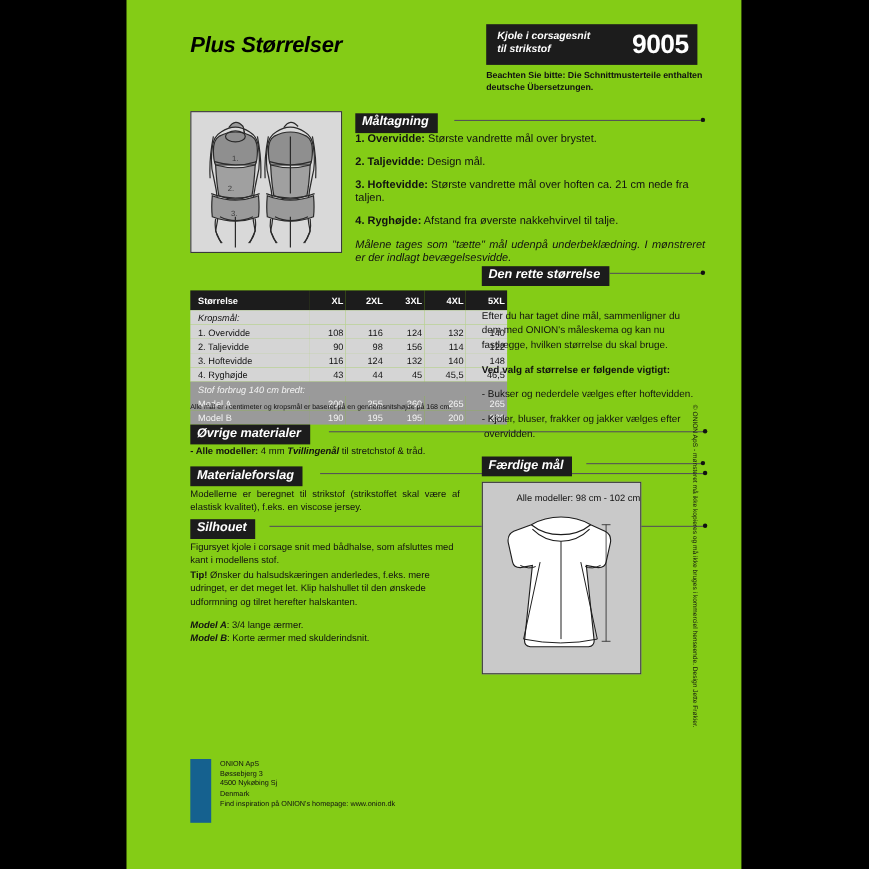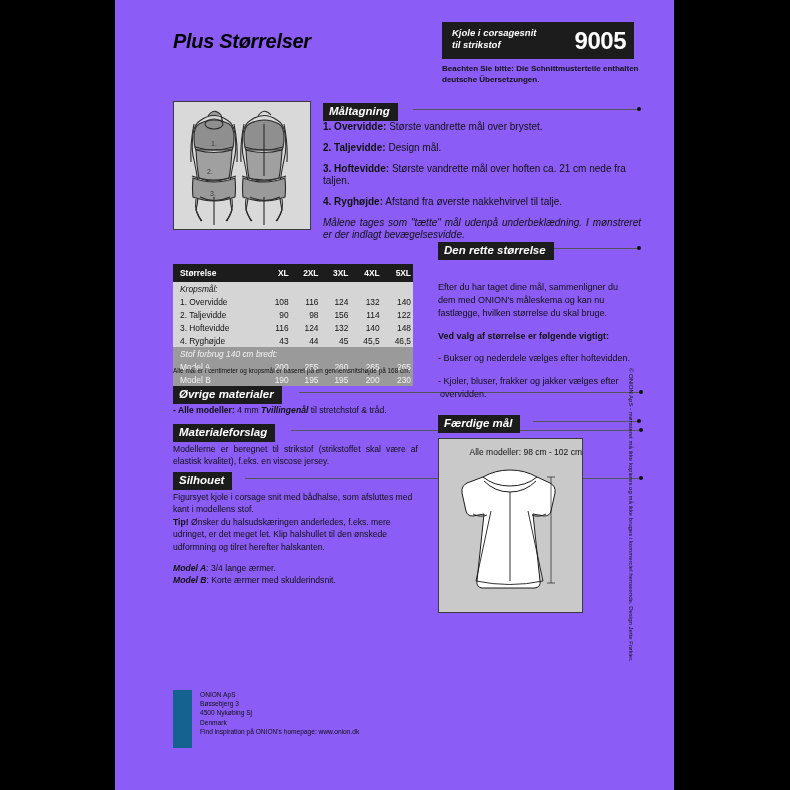--- a/index.html
+++ b/index.html
@@ -4,21 +4,21 @@
 <style>
   html,body{margin:0;padding:0;}
   body{
     width:790px;height:790px;
     background:#000;
     font-family:"Liberation Sans", sans-serif;
     overflow:hidden;
   }
   .page{
     position:absolute;left:115px;top:0;width:559px;height:790px;
-    background:#8b5cf6;
+    background:#84cc16;
   }
   
   .hdr-title{
     position:absolute;left:58px;top:30px;
     font-size:20px;font-style:italic;font-weight:bold;
     letter-spacing:-0.3px;color:#000;
   }
   .code-box{
     position:absolute;left:327px;top:22px;width:192px;height:37px;
     background:#1c1c1c;color:#fff;
@@ -57,21 +57,21 @@
   }
   .mt-lines{
     position:absolute;left:208px;top:121px;width:318px;
     font-size:10px;line-height:12px;color:#111;
   }
   .mt-lines p{margin:0 0 9px 0;}
   .mt-lines b{font-weight:bold;}
   .mt-note{font-style:italic;line-height:12px;margin-top:2px;}
   
   .tbl{
-    position:absolute;left:58px;top:264px;width:240px;
+    position:absolute;left:58px;top:264px;width:288px;
     border-collapse:collapse;font-size:8.4px;
   }
   .tbl th{
     background:#1c1c1c;color:#fff;font-weight:bold;
     padding:4px 2px;text-align:right;
   }
   .tbl th.lbl{text-align:left;padding-left:7px;}
   .tbl td{padding:1.5px 2px;text-align:right;color:#111;}
   .tbl td.lbl{text-align:left;padding-left:7px;}
   .tr-light td{background:#d5d5d5;}

